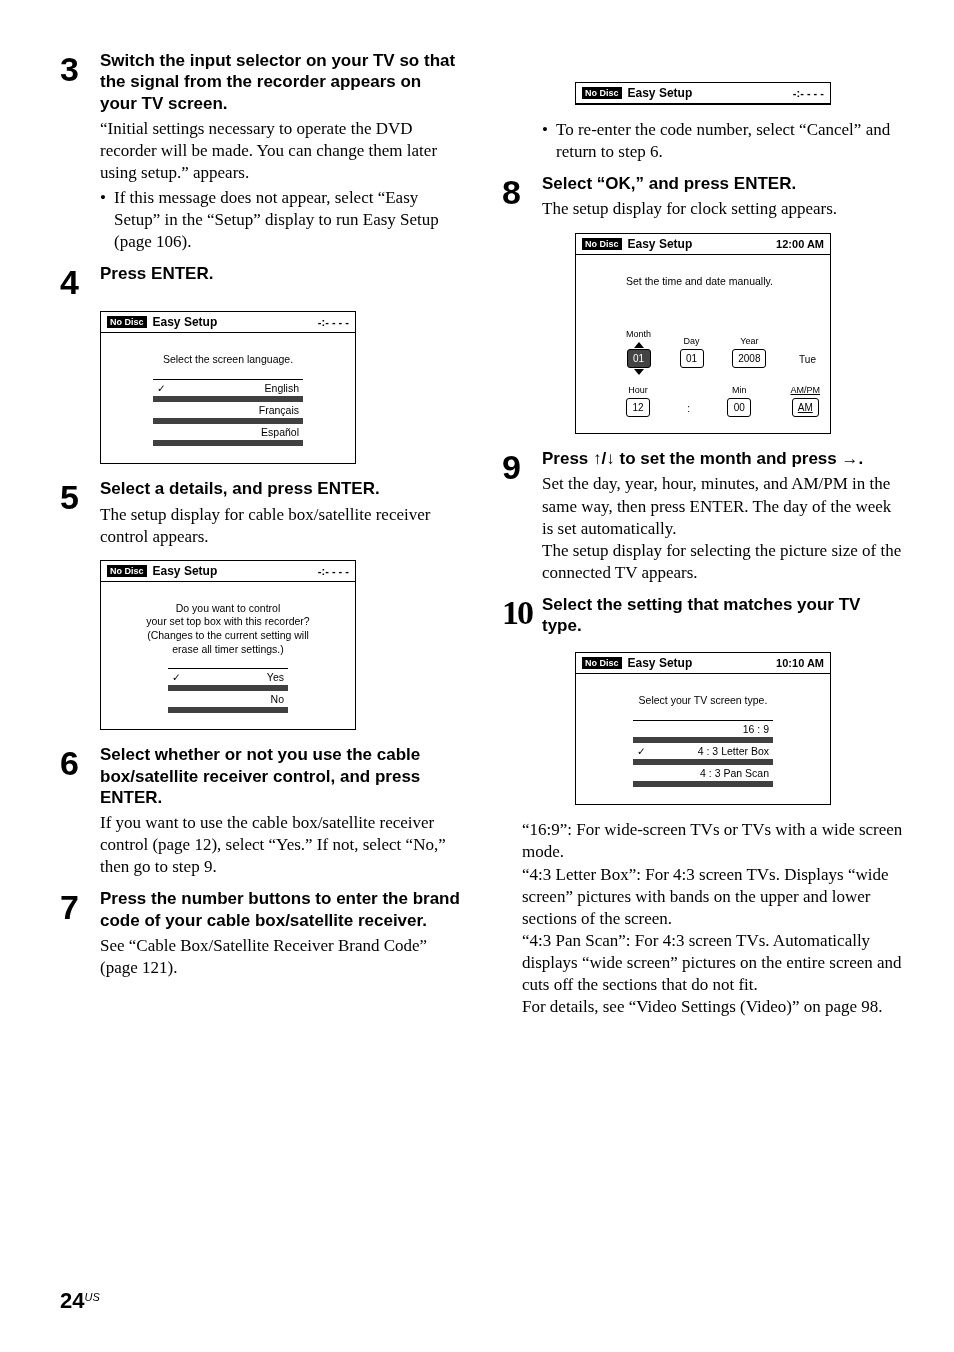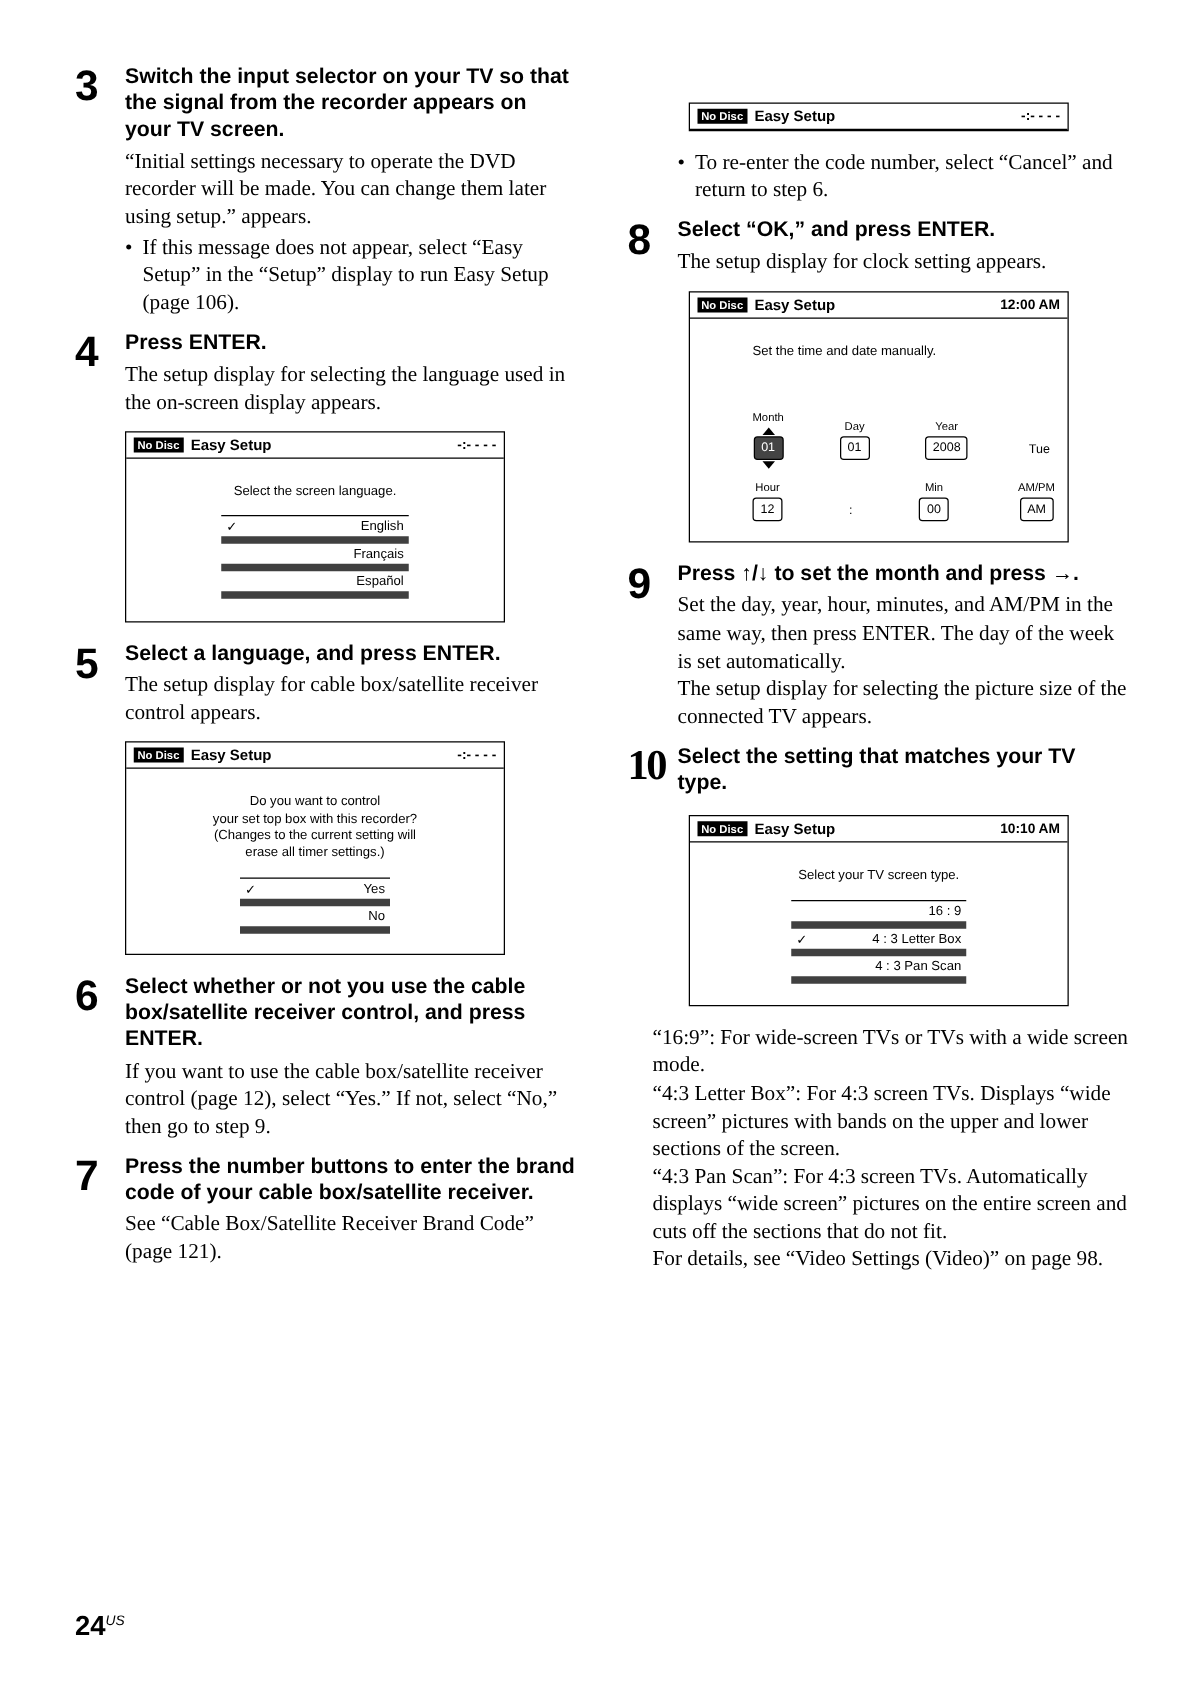--- a/index.html
+++ b/index.html
@@ -40,21 +40,21 @@
   .stepdesc {
     font-family: "Times New Roman", serif;
     font-size: 17px;
     line-height: 1.3;
   }
   .bullet { display: flex; margin-top: 3px; }
   .bullet .dot { width: 14px; flex-shrink: 0; }
 
   
   .screen {
-    width: 304px;
+    width: 256px;
     border: 1px solid #000;
     margin: 12px auto 14px 40px;
     font-family: Arial, Helvetica, sans-serif;
     font-size: 11px;
   }
   .screen-hdr {
     display: flex;
     align-items: center;
     border-bottom: 1px solid #000;
     padding: 3px 6px;
@@ -162,21 +162,20 @@
           <span class="dot">•</span>
           <span>If this message does not appear, select “Easy Setup” in the “Setup” display to run Easy Setup (page 106).</span>
         </div>
       </div>
     </div>
 
     <div class="step">
       <div class="stepnum">4</div>
       <div class="stepbody">
         <div class="stephead">Press ENTER.</div>
-        <div class="stepdesc">The setup display for selecting the language used in the on-screen display appears.</div>
       </div>
     </div>
 
     <div class="screen">
       <div class="screen-hdr">
         <span class="nodisc">No Disc</span>
         <span class="hdr-title">Easy Setup</span>
         <span class="hdr-right">-:- - - -</span>
       </div>
       <div class="screen-body">
@@ -185,21 +184,21 @@
           <div class="opt-item first sel">English</div>
           <div class="opt-item">Français</div>
           <div class="opt-item">Español</div>
         </div>
       </div>
     </div>
 
     <div class="step">
       <div class="stepnum">5</div>
       <div class="stepbody">
-        <div class="stephead">Select a language, and press ENTER.</div>
+        <div class="stephead">Select a details, and press ENTER.</div>
         <div class="stepdesc">The setup display for cable box/satellite receiver control appears.</div>
       </div>
     </div>
 
     <div class="screen">
       <div class="screen-hdr">
         <span class="nodisc">No Disc</span>
         <span class="hdr-title">Easy Setup</span>
         <span class="hdr-right">-:- - - -</span>
       </div>
@@ -288,21 +287,21 @@
         <div class="dt-row">
           <div class="dt-col">
             <span class="dt-label">Hour</span>
             <span class="dt-box">12</span>
           </div>
           <span class="dt-text" style="align-self:flex-end;">:</span>
           <div class="dt-col">
             <span class="dt-label">Min</span>
             <span class="dt-box">00</span>
           </div>
-          <div class="dt-col" style="margin-left:6px;">
+          <div class="dt-col" style="margin-left:6px;text-decoration:underline;">
             <span class="dt-label">AM/PM</span>
             <span class="dt-box">AM</span>
           </div>
         </div>
       </div>
     </div>
 
     <div class="step">
       <div class="stepnum">9</div>
       <div class="stepbody">

